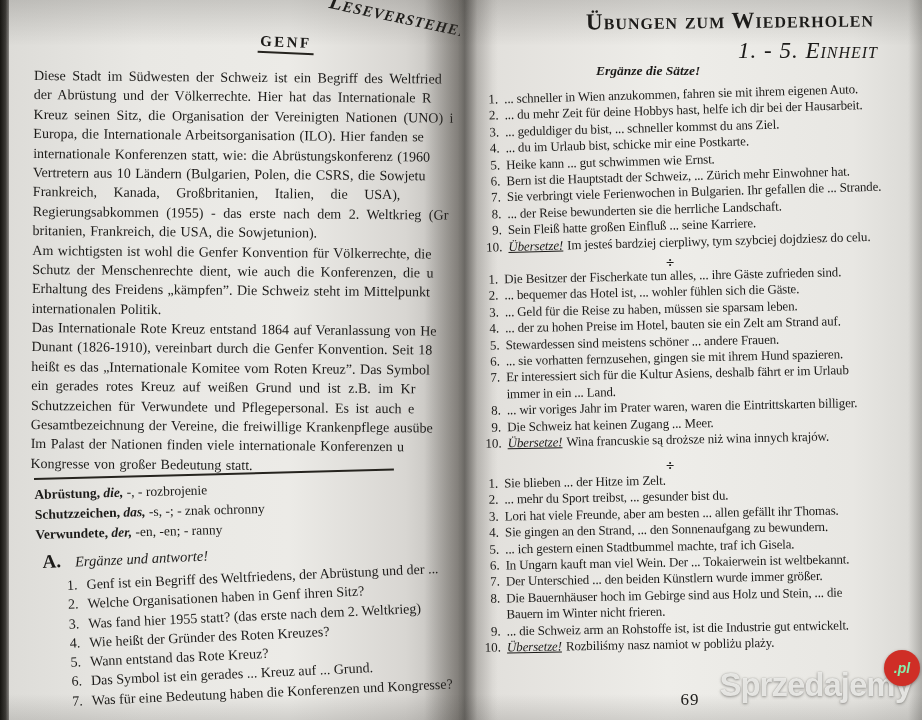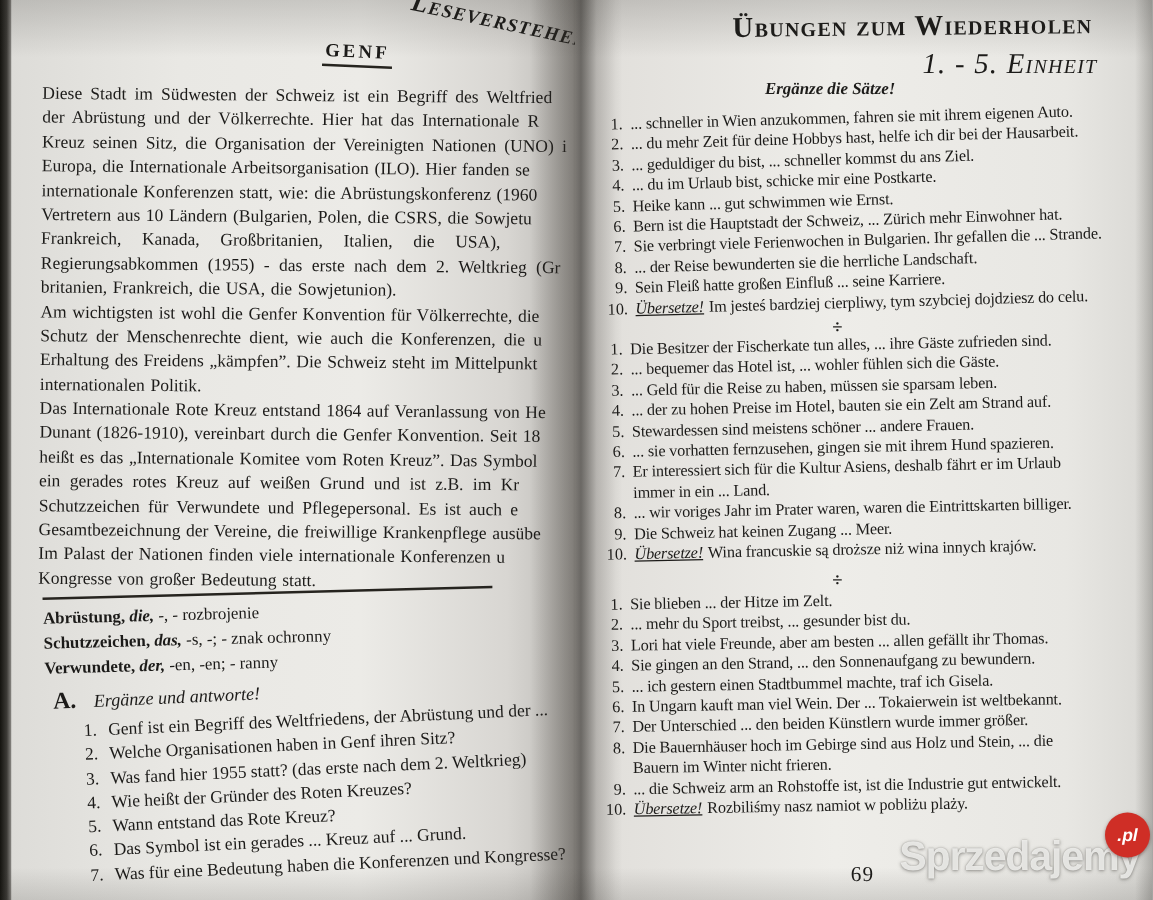--- a/index.html
+++ b/index.html
@@ -37,38 +37,38 @@
   #section-a-head{height:24px;line-height:24px;margin-bottom:3px;}
   #section-label{font-weight:bold;font-size:19px;margin-right:10px;}
   #section-instruction{font-style:italic;font-size:14.5px;}
   .aitem{white-space:nowrap;height:19.3px;line-height:19.3px;font-size:14px;padding-left:14px;}
   .aitem .num{display:inline-block;width:20px;text-align:right;margin-right:9px;}
   
   #rp-title{position:absolute;top:8px;left:100px;width:340px;text-align:center;transform:rotate(-.6deg);
     font-weight:bold;font-variant:small-caps;font-size:23px;letter-spacing:1px;white-space:nowrap;}
   #rp-subtitle{position:absolute;top:38px;right:44px;font-style:italic;font-variant:small-caps;
     font-size:23px;letter-spacing:1px;}
-  #rp-instruction{position:absolute;top:63px;left:152px;font-style:italic;font-weight:bold;font-size:13.5px;}
+  #rp-instruction{position:absolute;top:63px;left:136px;font-style:italic;font-weight:bold;font-size:13.5px;}
   .exlist{position:absolute;left:14px;width:440px;transform-origin:left top;}
   #ex1{top:92px;transform:rotate(-1.6deg);}
   #ex2{top:272px;transform:rotate(-1.2deg);}
   #ex3{top:476px;transform:rotate(-1deg);}
   .xitem{white-space:nowrap;height:16.4px;line-height:16.4px;font-size:13px;letter-spacing:-.15px;}
   .xitem .num{display:inline-block;width:24px;text-align:right;margin-right:6px;letter-spacing:0;}
   .xitem .lead{font-style:italic;text-decoration:underline;margin-right:4px;}
   .xcont{padding-left:30px;}
   .divider{position:absolute;left:0;width:420px;text-align:center;font-size:15px;font-weight:bold;}
   #div1{top:254px;}  #div2{top:457px;}
   #page-number{position:absolute;top:690px;left:0;width:460px;text-align:center;font-size:17px;letter-spacing:1px;}
   
   #watermark{position:absolute;right:10px;bottom:16px;font-family:"Liberation Sans",sans-serif;}
   #watermark-text{font-weight:bold;font-size:33px;letter-spacing:-1px;color:rgba(250,250,248,.82);
     text-shadow:0 1px 3px rgba(110,108,104,.7),0 0 1px rgba(110,108,104,.6);}
   #watermark-badge{position:absolute;right:-8px;top:-16px;width:36px;height:36px;border-radius:50%;
-    background:#cf2e26;color:#ffffff;font-weight:bold;font-style:italic;font-size:14px;
+    background:#cf2e26;color:#86efac;font-weight:bold;font-style:italic;font-size:14px;
     display:flex;align-items:center;justify-content:center;box-shadow:0 1px 3px rgba(80,40,36,.5);}
 </style>
 </head>
 <body>
 
 <div id="photo">
 
   <div class="page" id="left-page">
     <div id="reading-header">Leseverstehen</div>
     <div id="page-title">GENF</div>

